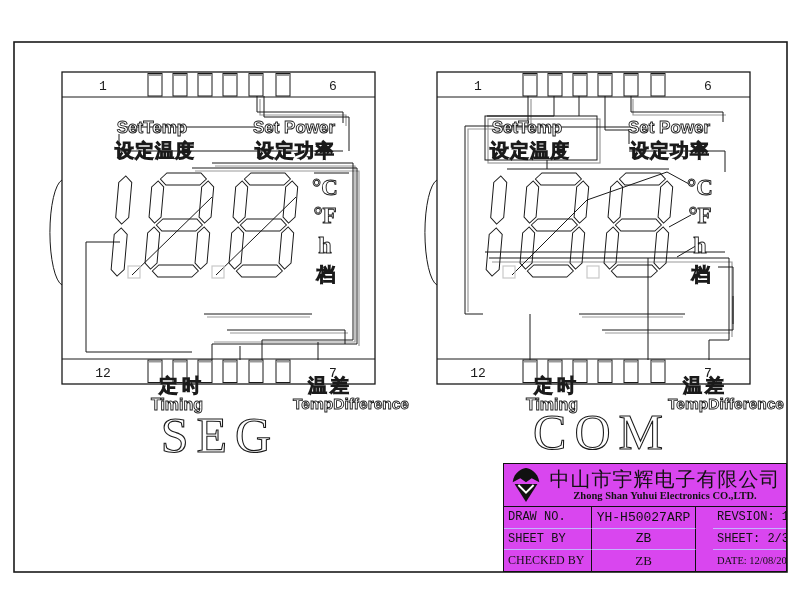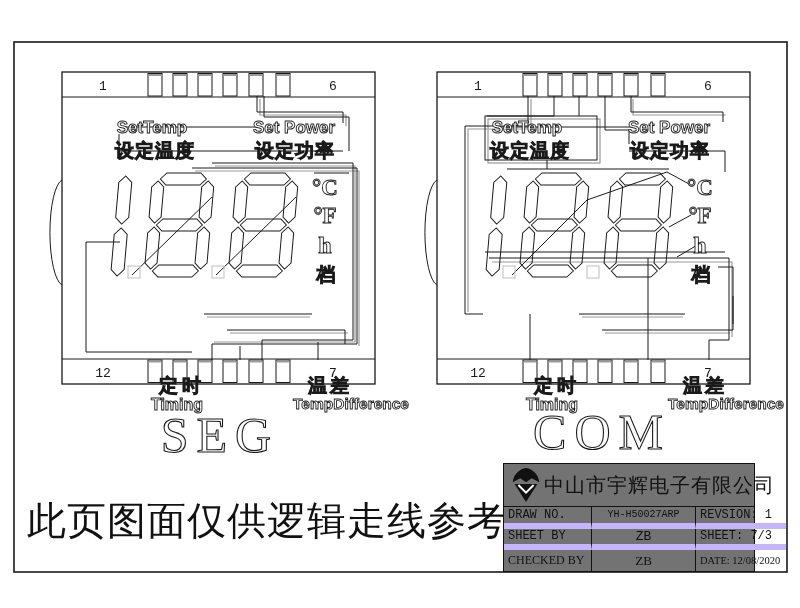--- a/index.html
+++ b/index.html
@@ -2,37 +2,37 @@
 <html><head>
 <meta charset="utf-8">
 <style>
   html,body{margin:0;padding:0;background:#fff;}
   .page{position:relative;width:800px;height:608px;background:#ffffff;overflow:hidden;
         font-family:"Liberation Sans","DejaVu Sans",sans-serif;}
   svg text{user-select:none;}
   .note{position:absolute;left:27px;top:494px;width:470px;
         font-family:"Liberation Serif","DejaVu Serif",serif;
         font-size:39px;color:#111;letter-spacing:1px;white-space:nowrap;}
-  .tblock{position:absolute;left:503px;top:463px;width:252px;height:109px;
-          border:1.5px solid #111;box-sizing:border-box;background:#737373;}
+  .tblock{position:absolute;left:503px;top:463px;width:284px;height:109px;
+          border:1.5px solid #111;box-sizing:border-box;background:#d946ef;}
   .tb-head{display:flex;align-items:center;height:43px;border-bottom:1px solid #111;box-sizing:border-box;}
   .tb-logo{width:36px;height:38px;margin-left:4px;flex:0 0 auto;}
   .tb-co{flex:1;min-width:0;text-align:center;}
   .tb-co-cn{font-family:"Liberation Serif","DejaVu Serif",serif;font-size:20px;color:#111;
             letter-spacing:1px;line-height:22px;white-space:nowrap;}
   .tb-co-en{font-family:"Liberation Serif","DejaVu Serif",serif;font-weight:bold;font-size:10.5px;
             color:#111;line-height:12px;white-space:nowrap;}
   .tb-grid{display:grid;grid-template-columns:88px 104px 90px;grid-auto-rows:21.5px;}
-  .tb-cell{border-right:1px solid #111;border-bottom:6px solid #c4b5fd;box-sizing:border-box;
+  .tb-cell{border-right:1px solid #111;border-bottom:1px solid #c4b5fd;box-sizing:border-box;
            display:flex;align-items:center;overflow:hidden;white-space:nowrap;
            font-family:"Liberation Mono","DejaVu Sans Mono",monospace;color:#111;}
-  .tb-cell:nth-child(3n){border-right:none;}
+  .tb-cell:nth-child(3n){border-right:none;margin-left:17px;}
   .tb-cell:nth-last-child(-n+3){border-bottom:none;font-family:Liberation Serif, serif;}
   .tb-label{font-size:12px;padding-left:4px;letter-spacing:0px;}
-  .tb-value{font-size:10px;justify-content:center;}
+  .tb-value{font-size:13px;justify-content:center;}
   .tb-value.big{font-size:13px;}
   .tb-right{font-size:12px;padding-left:4px;}
   .tb-right.small{font-size:10.5px;}
 </style>
 </head>
 <body>
 
 <div class="page">
 
   <svg id="drawing" width="800" height="608" viewBox="0 0 800 608" style="position:absolute;left:0;top:0;">
@@ -225,38 +225,38 @@
         <text x="263" y="123" font-size="23" font-family="Liberation Serif, DejaVu Serif, serif" font-weight="bold" fill="#ffffff" stroke="#1a1a1a" stroke-width="0.9" text-anchor="middle">°C</text>
         <text x="263" y="151" font-size="23" font-family="Liberation Serif, DejaVu Serif, serif" font-weight="bold" fill="#ffffff" stroke="#1a1a1a" stroke-width="0.9" text-anchor="middle">°F</text>
         <text x="263" y="181" font-size="24" font-family="Liberation Serif, DejaVu Serif, serif" font-weight="bold" fill="#ffffff" stroke="#1a1a1a" stroke-width="0.9" text-anchor="middle">h</text>
         <text x="264" y="209" font-size="19" font-family="Liberation Sans, DejaVu Sans, sans-serif" font-weight="bold" fill="#ffffff" stroke="#1a1a1a" stroke-width="0.9" text-anchor="middle">档</text>
       </g>
 
     <text x="220" y="452" text-anchor="middle" font-family="Liberation Serif, DejaVu Serif, serif" font-size="50" letter-spacing="8" fill="#ffffff" stroke="#1a1a1a" stroke-width="1.1">SEG</text>
     <text x="602" y="449" text-anchor="middle" font-family="Liberation Serif, DejaVu Serif, serif" font-size="50" letter-spacing="8" fill="#ffffff" stroke="#1a1a1a" stroke-width="1.1">COM</text>
   </svg>
 
-  <div class="note">此页图面仅供逻辑走线参考</div>
 
   <div class="tblock">
     <div class="tb-head">
       <svg class="tb-logo" viewBox="0 0 36 40">
         <path d="M4,17 C5,6 15,2 18,2 C21,2 31,6 32,17 L24,13 L18,17 L12,13 Z" fill="#111"></path>
         <path d="M6,19 L30,19 L18,38 Z" fill="#111"></path>
         <path d="M10,20 L18,28 L26,20" fill="none" stroke="#fff" stroke-width="2"></path>
       </svg>
       <div class="tb-co">
         <div class="tb-co-cn">中山市宇辉电子有限公司</div>
+        <div class="tb-co-en">Zhong Shan Yuhui Electronics CO.,LTD.</div>
       </div>
     </div>
     <div class="tb-grid">
       <div class="tb-cell tb-label">DRAW NO.</div>
       <div class="tb-cell tb-value">YH-H50027ARP</div>
       <div class="tb-cell tb-right">REVSION:  1</div>
       <div class="tb-cell tb-label">SHEET BY</div>
       <div class="tb-cell tb-value big">ZB</div>
-      <div class="tb-cell tb-right">SHEET: 7/3</div>
+      <div class="tb-cell tb-right">SHEET: 2/3</div>
       <div class="tb-cell tb-label">CHECKED BY</div>
       <div class="tb-cell tb-value big">ZB</div>
       <div class="tb-cell tb-right small">DATE: 12/08/2020</div>
     </div>
   </div>
 </div>
 
 </body></html>

